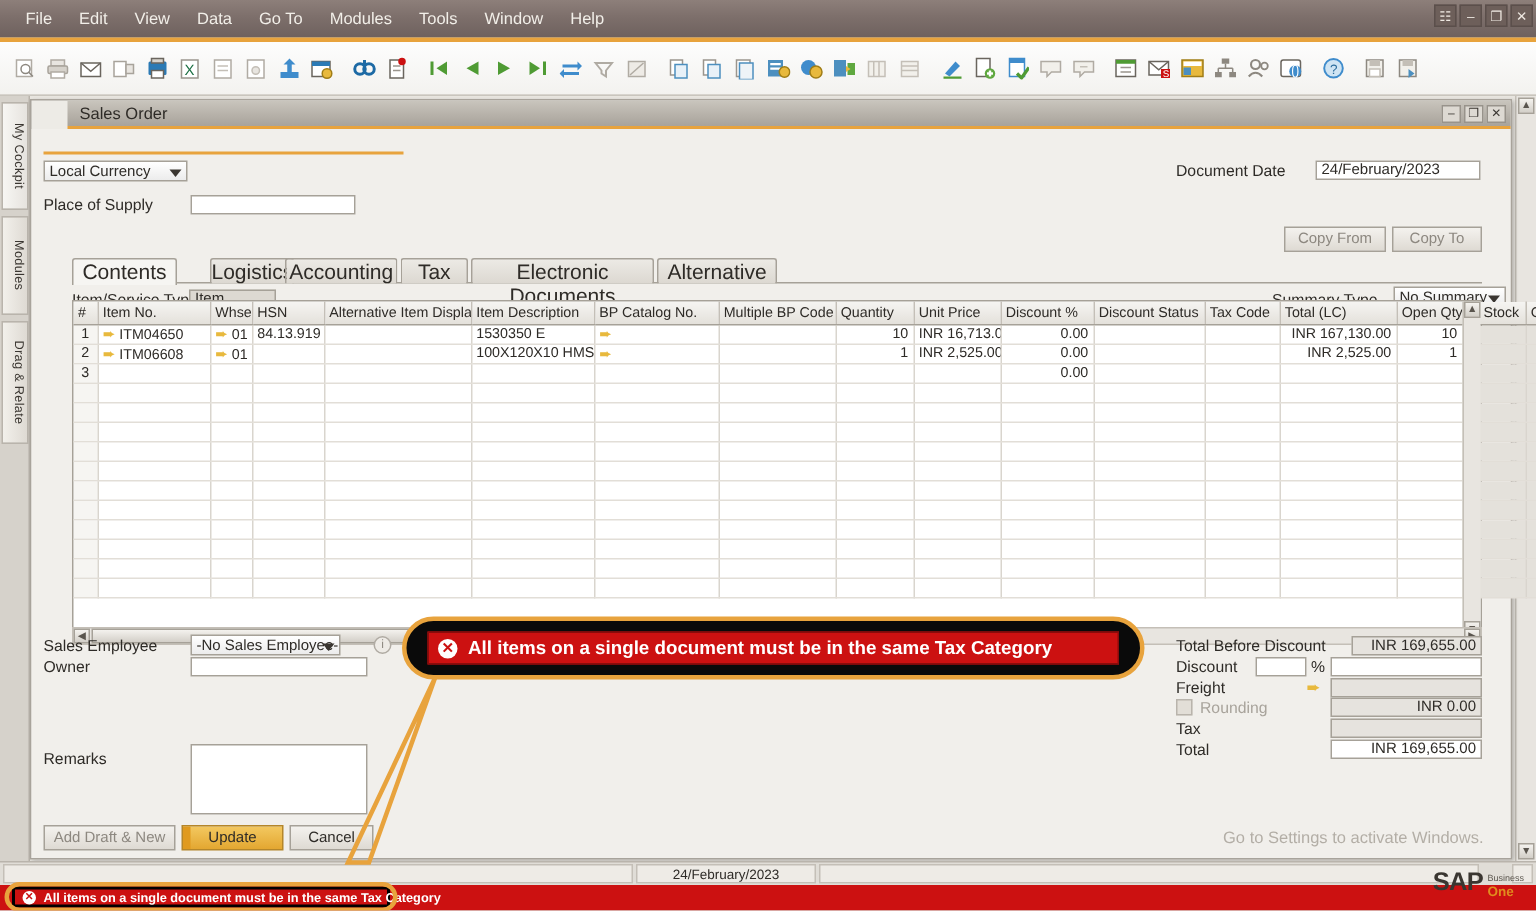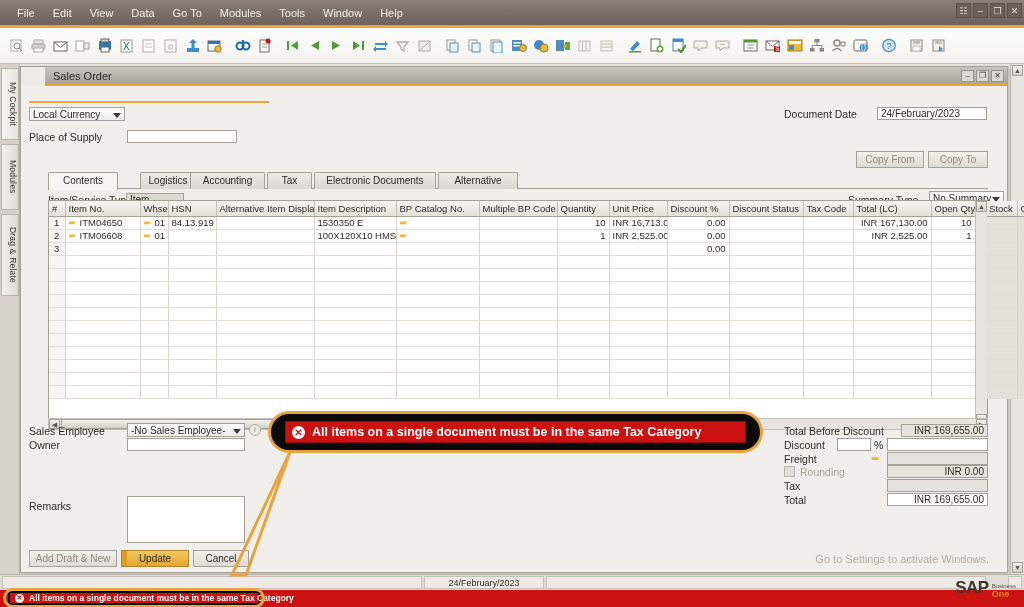--- a/index.html
+++ b/index.html
@@ -116,21 +116,21 @@
     background: #e09a1e;
   }
 
   
   .tabstrip { position: absolute; left: 27px; top: 86px; width: 940px; height: 17px;
      border-bottom: 1px solid #a6a198; }
   .tab {
     position: absolute; top: 0; height: 17px;
     background: linear-gradient(to bottom,#eceae5,#dcd8d1); border: 1px solid #a6a198;
     border-bottom: none; border-radius: 2px 2px 0 0;
-    font-size: 10px; color: #2e2b27; text-align: center; line-height: 16px;
+    font-size: 14px; color: #2e2b27; text-align: center; line-height: 16px;
   }
   .tab.active { background: #f6f5f2; height: 18px; font-weight: normal; }
 
   
   .grid-wrap {
     position: absolute; left: 27px; top: 114px; width: 940px; height: 226px;
     background: #fff; border: 1px solid #a6a198;
   }
   table.grid { border-collapse: collapse; width: 100%; table-layout: fixed; }
   table.grid th {
@@ -905,21 +905,21 @@
           <div class="sb-thumb sb-arrow" style="position:absolute;left:0;bottom:0;width:11px;height:11px;">▼</div>
         </div>
       </div>
       <div class="gridscroll-h">
         <div class="sb-thumb sb-arrow" style="position:absolute;left:0;top:0;width:11px;height:10px;">◀</div>
         <div class="sb-thumb" style="position:absolute;left:12px;top:0;width:620px;height:10px;"></div>
         <div class="sb-thumb sb-arrow" style="position:absolute;right:0;top:0;width:11px;height:10px;">▶</div>
       </div>
 
       <div class="lbl" style="position:absolute;left:8px;top:339px;">Sales Employee</div>
-      <div class="combo" style="position:absolute;left:106px;top:337px;width:118px;">-No Sales Employee-</div>
+      <div class="combo" style="position:absolute;left:106px;top:337px;width:100px;">-No Sales Employee-</div>
       <div style="position:absolute;left:228px;top:338px;width:12px;height:12px;border-radius:50%;border:1px solid #b0aba3;background:#eeebe6;font-size:8px;color:#8d8880;text-align:center;line-height:10px;">i</div>
       <div class="lbl" style="position:absolute;left:8px;top:353px;">Owner</div>
       <div class="fld" style="position:absolute;left:106px;top:352px;width:118px;"></div>
 
       <div class="lbl" style="position:absolute;left:8px;top:414px;">Remarks</div>
       <div style="position:absolute;left:106px;top:410px;width:118px;height:47px;background:#fff;border:1px solid #a6a198;"></div>
 
       <div>
         <div class="lbl" style="position:absolute;left:763px;top:339px;">Total Before Discount</div>
         <div class="fld ro" style="position:absolute;left:880px;top:338px;width:87px;text-align:right;">INR 169,655.00</div>

